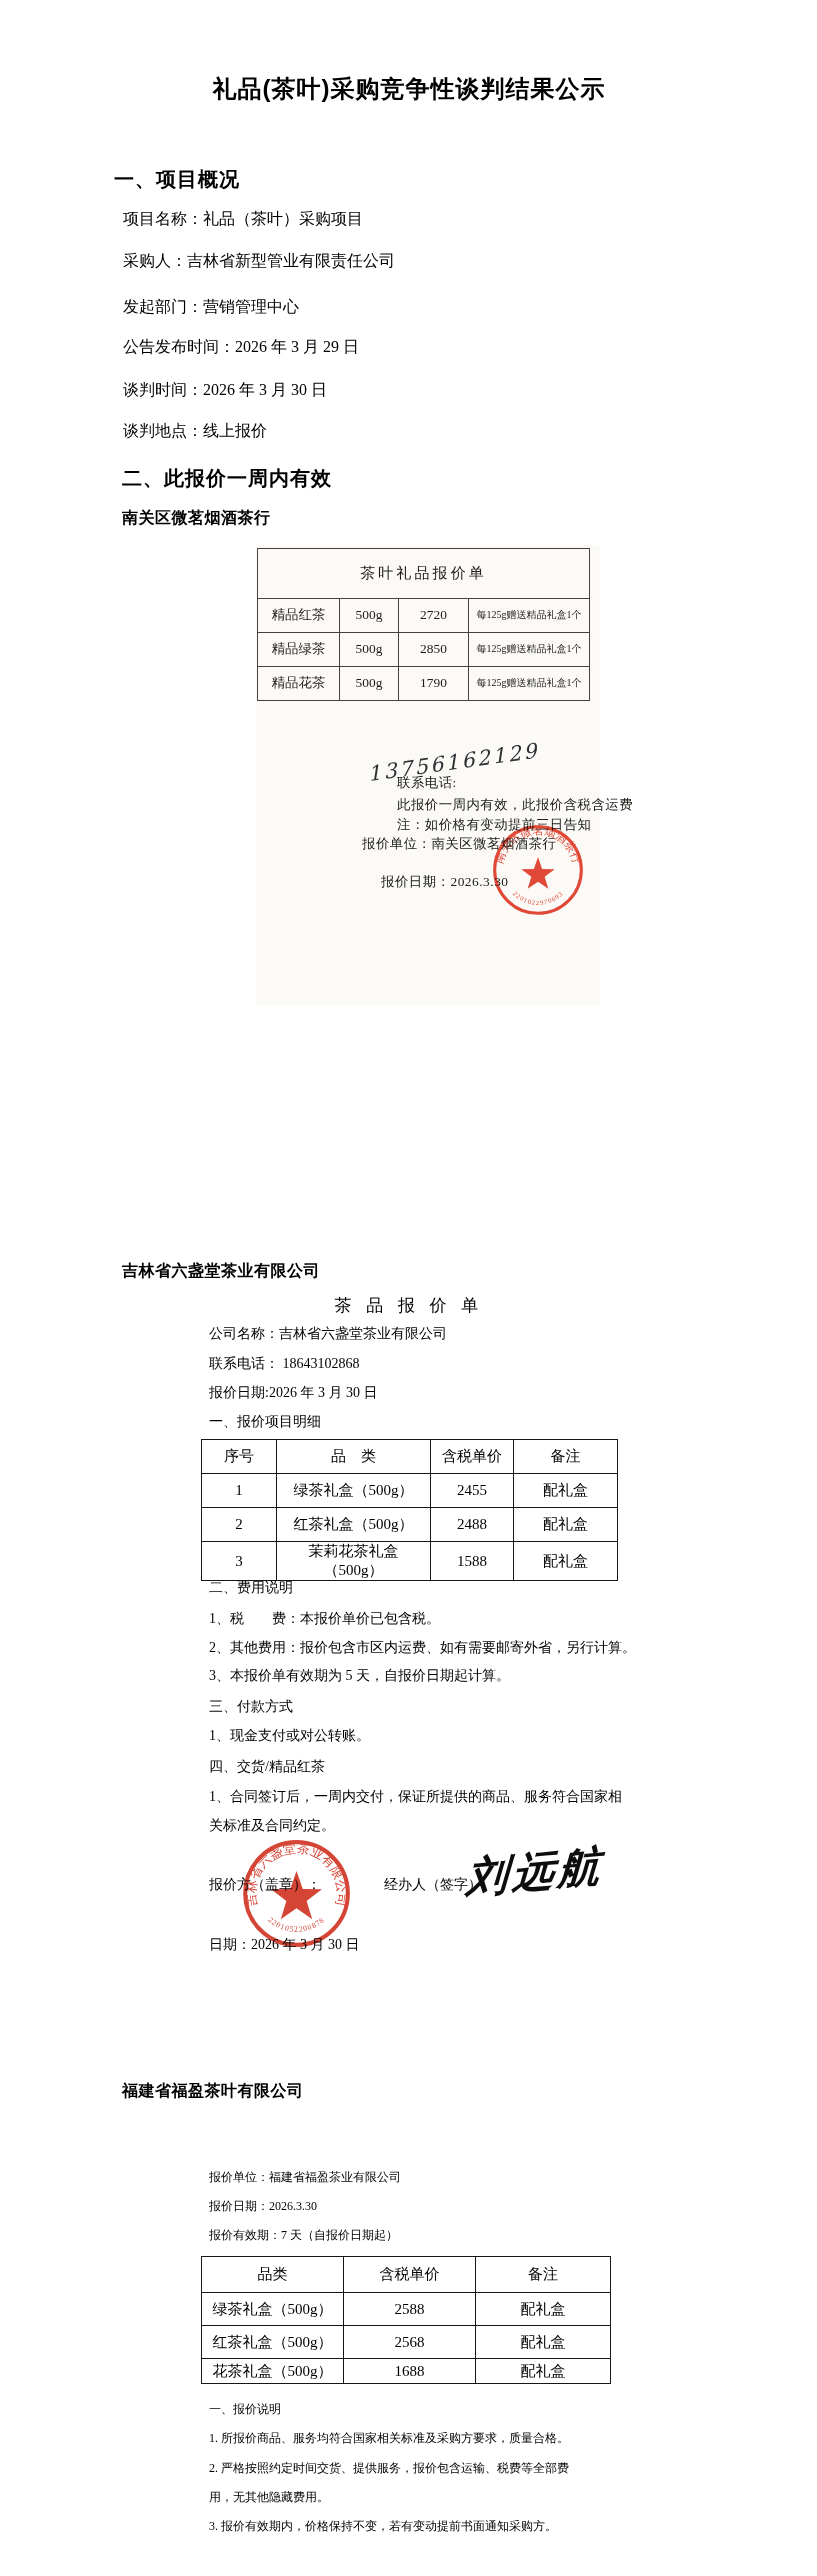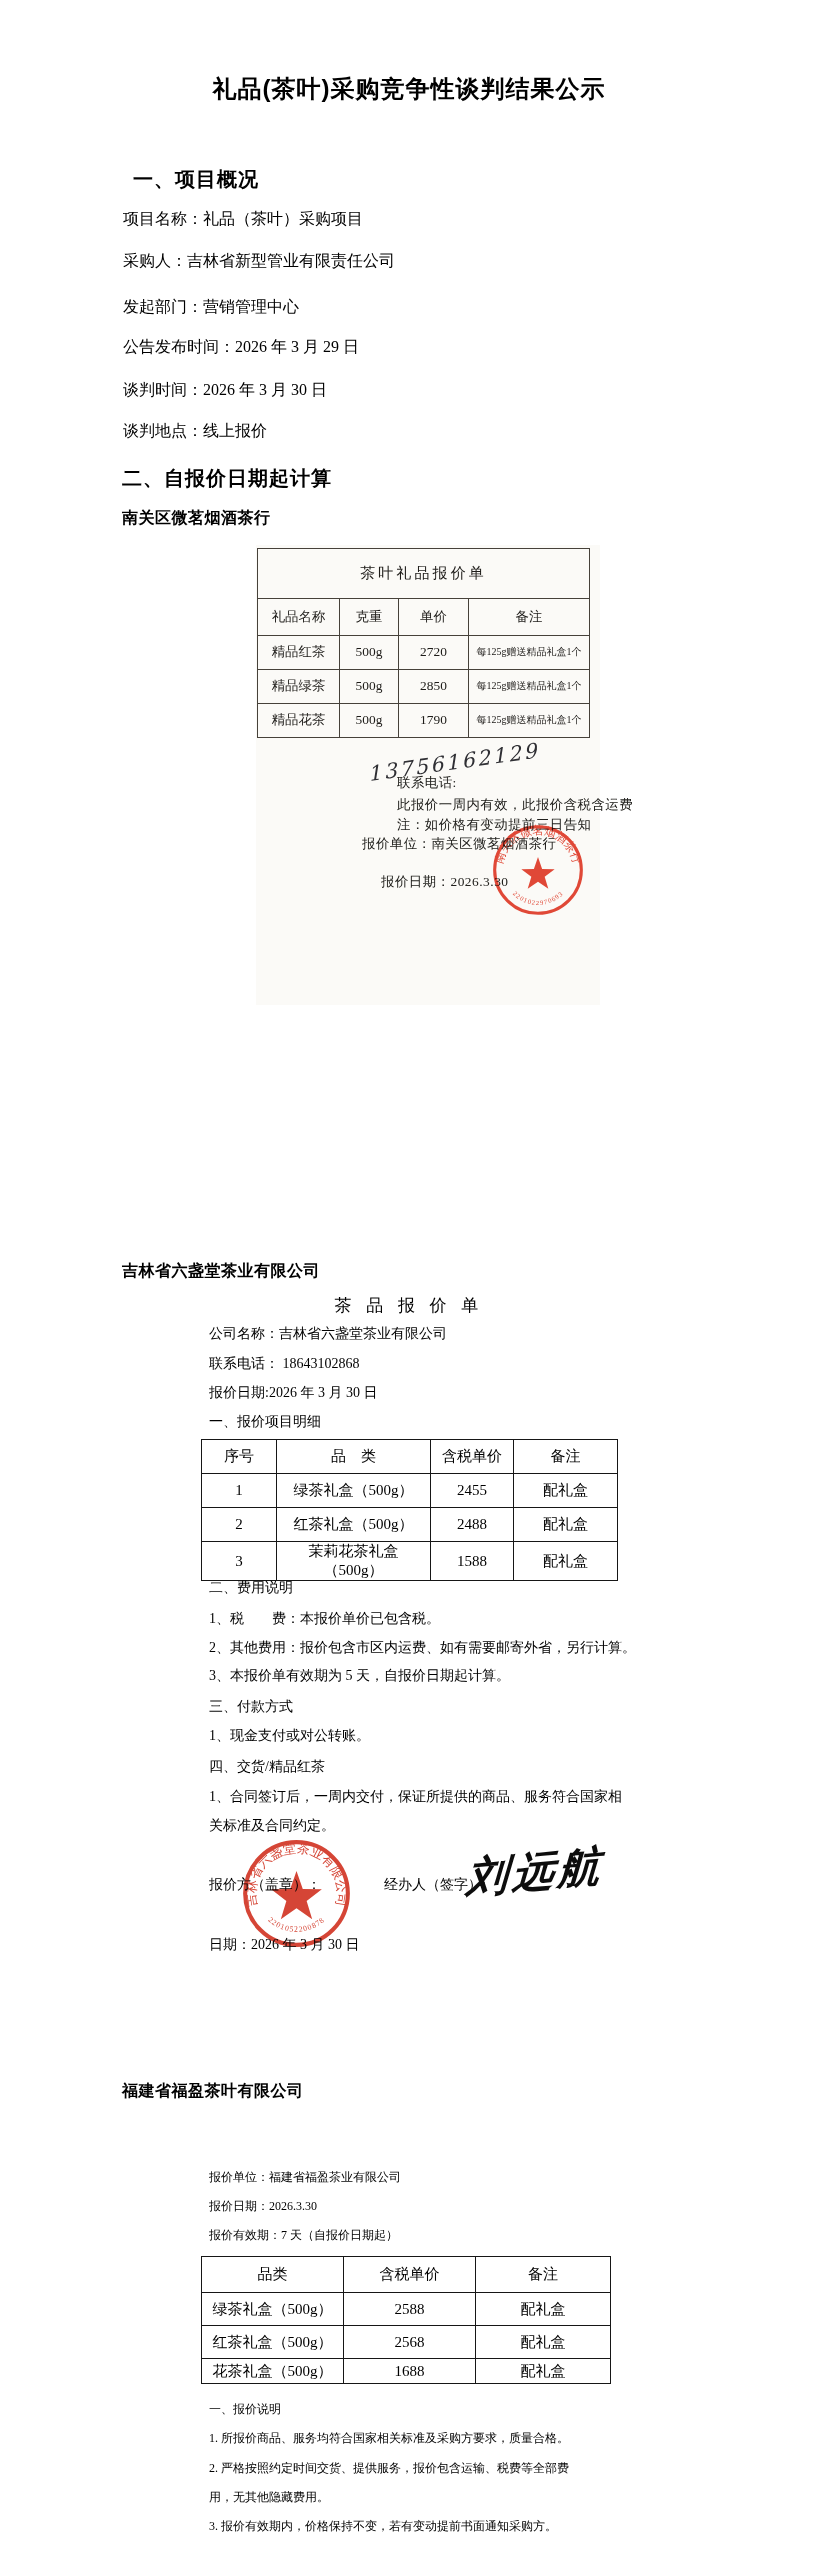--- a/index.html
+++ b/index.html
@@ -33,49 +33,43 @@
   svg.stamp{position:absolute;mix-blend-mode:multiply;opacity:.93;z-index:5;}
   .stxt{fill:#d23726;}
 </style>
 </head>
 <body>
 
 <div class="page">
 
   <div class="abs doc-title" style="top:73px">礼品(茶叶)采购竞争性谈判结果公示</div>
 
-  <div class="abs h1" style="left:133px;top:166px">一、项目概况</div>
+  <div class="abs h1" style="left:114px;top:166px">一、项目概况</div>
   <div class="abs p" style="left:123px;top:209px">项目名称：礼品（茶叶）采购项目</div>
   <div class="abs p" style="left:123px;top:251px">采购人：吉林省新型管业有限责任公司</div>
   <div class="abs p" style="left:123px;top:297px">发起部门：营销管理中心</div>
   <div class="abs p" style="left:123px;top:337px">公告发布时间：2026 年 3 月 29 日</div>
   <div class="abs p" style="left:123px;top:380px">谈判时间：2026 年 3 月 30 日</div>
   <div class="abs p" style="left:123px;top:421px">谈判地点：线上报价</div>
 
-  <div class="abs h1" style="left:122px;top:465px">二、自报价日期起计算</div>
+  <div class="abs h1" style="left:122px;top:465px">二、此报价一周内有效</div>
   <div class="abs bname" style="left:122px;top:508px">南关区微茗烟酒茶行</div>
 
   <div class="scan" style="left:256px;top:545px;width:344px;height:460px">
     <table class="tbl t1" style="left:1px;top:2.6px;width:331px">
       <colgroup>
           <col style="width:82px">
           <col style="width:59px">
           <col style="width:70px">
           <col style="width:121px">
         </colgroup>
       <tbody>
           <tr>
             <td colspan="4" class="cap">茶叶礼品报价单</td>
           </tr>
-      <tr class="hh">
-        <td>礼品名称</td>
-        <td>克重</td>
-        <td>单价</td>
-        <td>备注</td>
-      </tr>
       <tr class="rr">
         <td>精品红茶</td>
         <td>500g</td>
         <td>2720</td>
         <td class="note-cell">每125g赠送精品礼盒1个</td>
       </tr>
       <tr class="rr">
         <td>精品绿茶</td>
         <td>500g</td>
         <td>2850</td>

